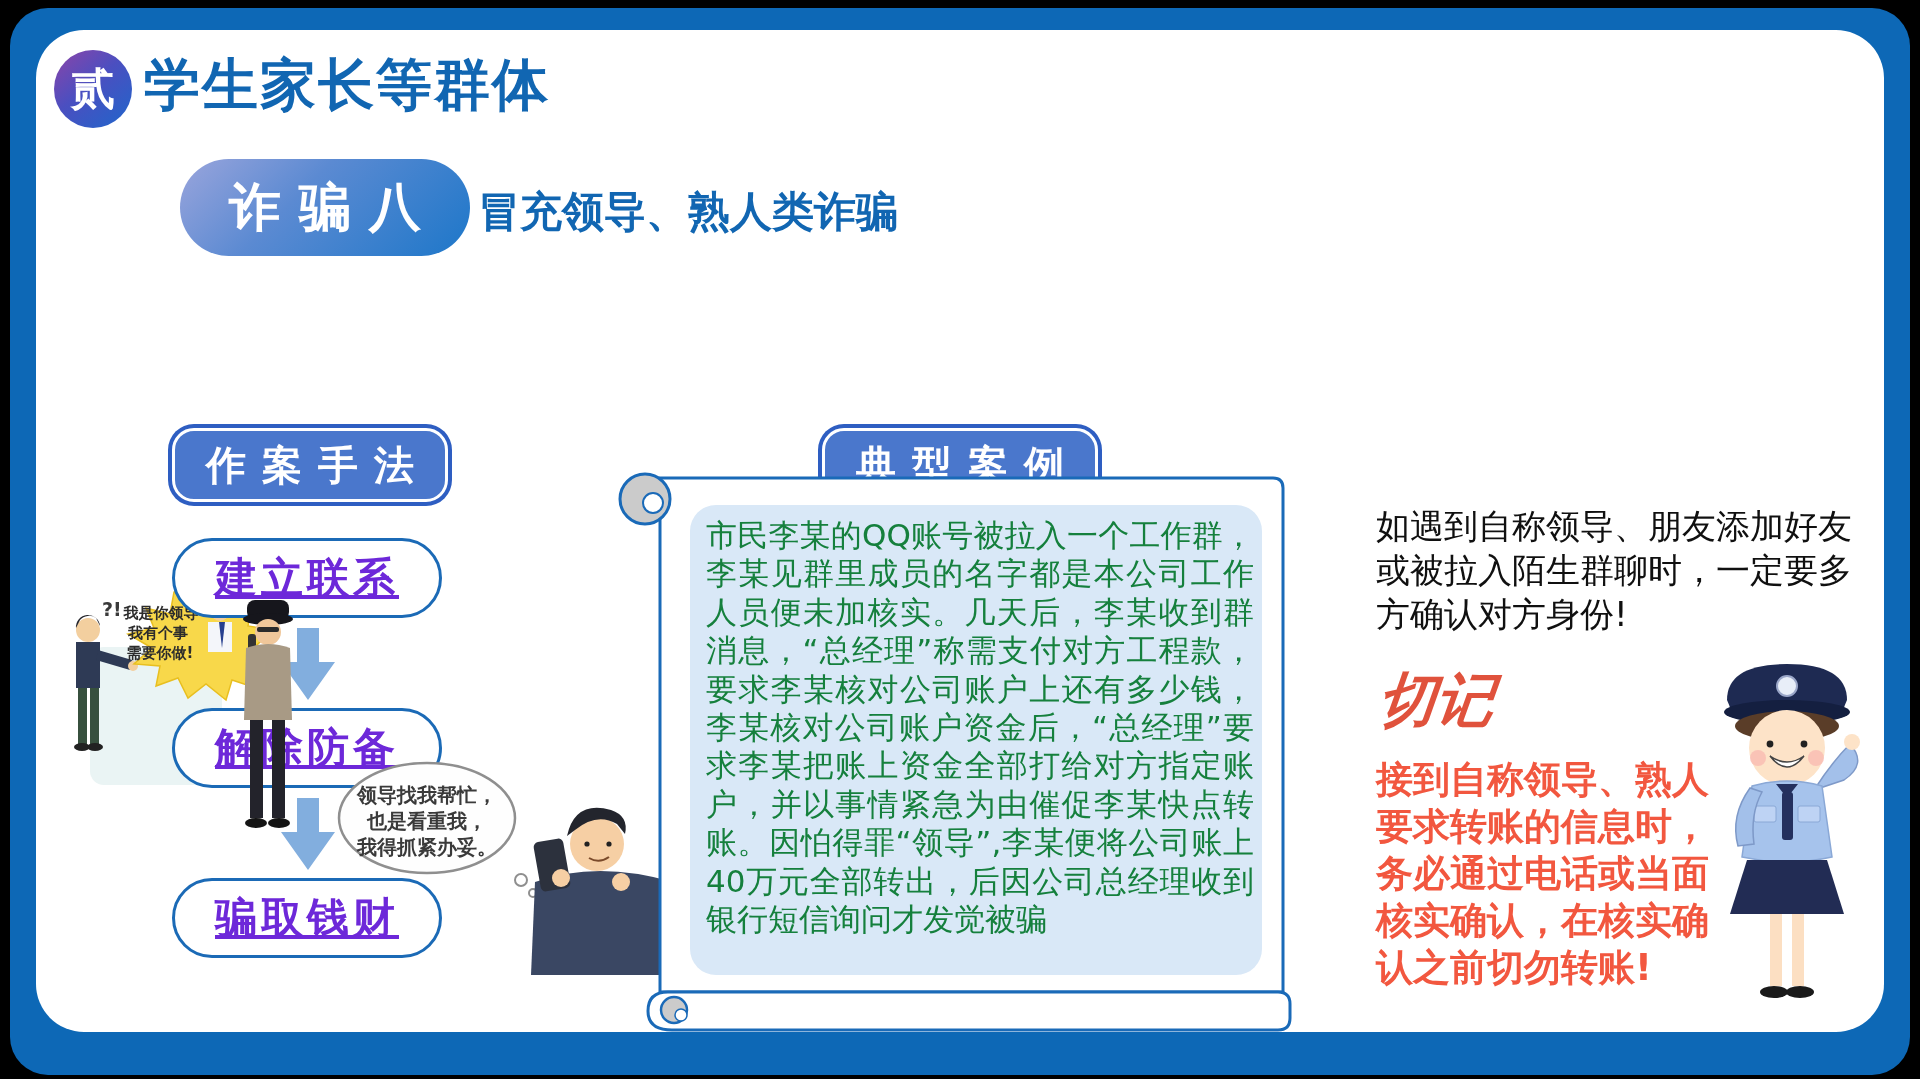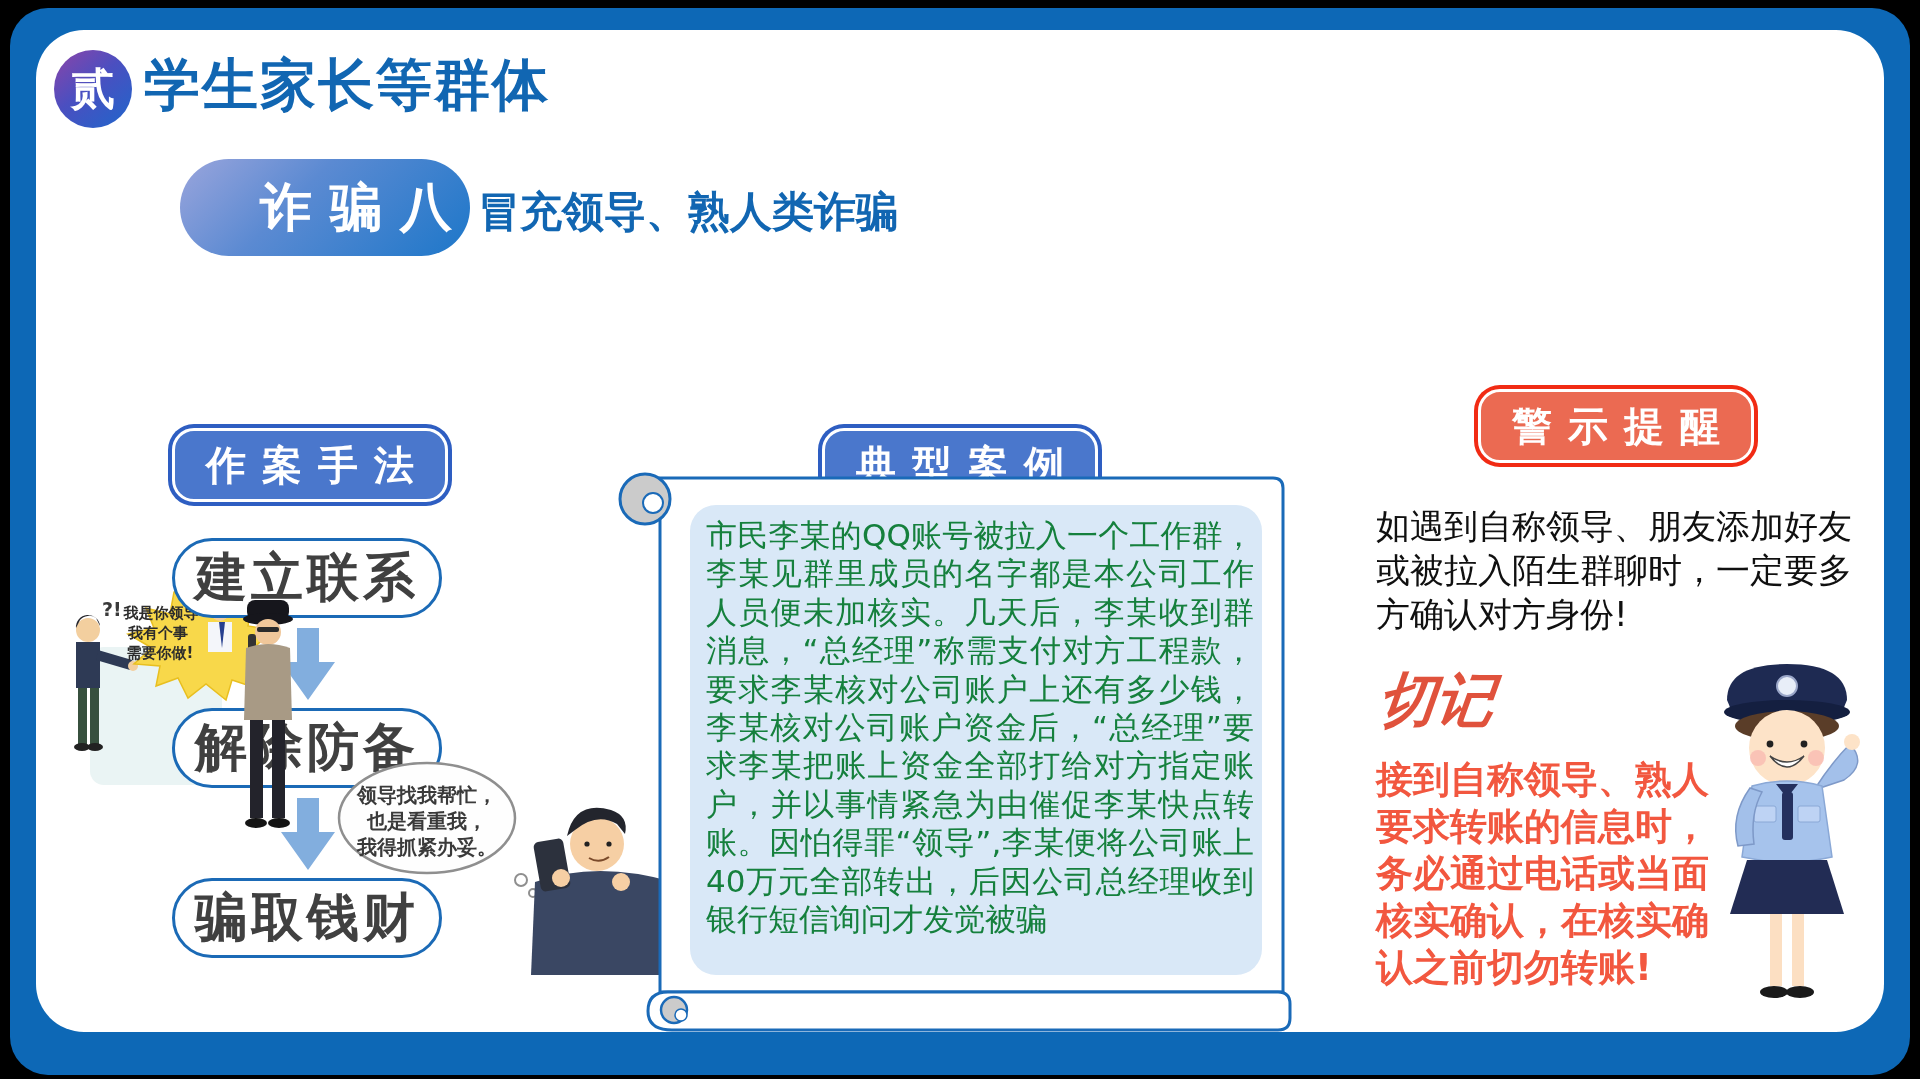--- a/index.html
+++ b/index.html
@@ -12,40 +12,40 @@
   .abs{position:absolute;}
 
   
   #sec-badge{left:54px;top:50px;width:78px;height:78px;border-radius:50%;
     background:linear-gradient(140deg,#8d44a8 0%,#4b4fc0 45%,#1f66cb 100%);
     color:#fff;font-size:44px;font-weight:bold;display:flex;align-items:center;justify-content:center;}
   #sec-title{left:144px;top:48px;font-size:56px;font-weight:bold;color:#1166b2;letter-spacing:2px;}
   #fraud-pill{left:180px;top:159px;width:290px;height:97px;border-radius:49px;
     background:linear-gradient(135deg,#9aa5dc 0%,#5b8ad2 40%,#1d77c9 100%);
     color:#fff;font-size:52px;font-weight:bold;letter-spacing:18px;text-indent:18px;
-    display:flex;align-items:center;justify-content:flex-end;}
+    display:flex;align-items:center;justify-content:center;}
   #fraud-type{left:478px;top:184px;font-size:42px;font-weight:bold;color:#1166b2;}
   #target-groups{left:178px;top:292px;font-size:44px;font-weight:bold;color:#1166b2;}
 
   
   .tag{position:absolute;width:276px;height:74px;border-radius:22px;
     display:flex;align-items:center;justify-content:center;
     color:#fff;font-size:40px;font-weight:bold;letter-spacing:16px;text-indent:16px;
     border:3px solid #fff;box-sizing:border-box;}
   .tag .tail{position:absolute;left:50%;margin-left:-17px;top:50px;width:34px;height:34px;
     transform:rotate(45deg);z-index:-1;}
   .tag.blue{background:#4a77cc;box-shadow:0 0 0 4px #2e5ec2;margin-top:39px;}
   .tag.blue .tail{background:#4a77cc;border-right:4px solid #2e5ec2;border-bottom:4px solid #2e5ec2;}
   .tag.red{background:#eb6a52;box-shadow:0 0 0 4px #f12b14;}
   .tag.red .tail{background:#eb6a52;border-right:4px solid #f12b14;border-bottom:4px solid #f12b14;}
 
   
   .pill{position:absolute;width:270px;height:80px;border-radius:42px;background:#fff;
-    border:3px solid #1b6ab6;box-sizing:border-box;color:#404040;font-size:52px;font-weight:bold;
-    letter-spacing:4px;display:flex;align-items:center;justify-content:center;}
+    border:3px solid #1b6ab6;box-sizing:border-box;color:#6d28d9;font-size:42px;font-weight:bold;
+    letter-spacing:4px;display:flex;align-items:center;justify-content:center;text-decoration:underline;}
   .flow-arrow{position:absolute;width:54px;height:72px;}
 
   
   #case-text{left:706px;top:516px;width:548px;font-size:31px;line-height:38.4px;color:#15803d;
     text-align:justify;}
 
   
   #advice{left:1376px;top:504px;width:505px;font-size:34px;line-height:44px;color:#101010;}
   #remember-label{left:1378px;top:662px;font-size:58px;font-weight:bold;color:#e0523c;
     font-style:italic;transform:skewX(-6deg);font-family:"DejaVu Serif","Liberation Serif",serif;}
@@ -69,24 +69,20 @@
     <span>诈骗八</span>
   </div>
   <div class="abs" id="fraud-type">冒充领导、熟人类诈骗</div>
 
   <div class="tag blue" style="left:172px;top:389px;">
     <span>作案手法</span>
     <div class="tail"></div>
   </div>
   <div class="tag blue" style="left:822px;top:389px;">
     <span>典型案例</span>
-    <div class="tail"></div>
-  </div>
-  <div class="tag red" style="left:1478px;top:389px;">
-    <span>警示提醒</span>
     <div class="tail"></div>
   </div>
 
   <svg class="abs" style="left:40px;top:580px;" width="270" height="230" viewBox="0 0 270 230">
     <rect x="50" y="67" width="132" height="138" rx="14" fill="#eaf4f4" stroke="#dcе" stroke-width="0"></rect>
 
     <circle cx="48" cy="50" r="12" fill="#f3cf9f"></circle>
     <path d="M36 48 A12 12 0 0 1 60 46 L56 38 A12 12 0 0 0 40 40 Z" fill="#26262c"></path>
     <path d="M36 62 h24 v46 h-24 z" fill="#2e3a55"></path>
     <path d="M58 70 L92 80 L90 90 L56 80 Z" fill="#2e3a55"></path>

